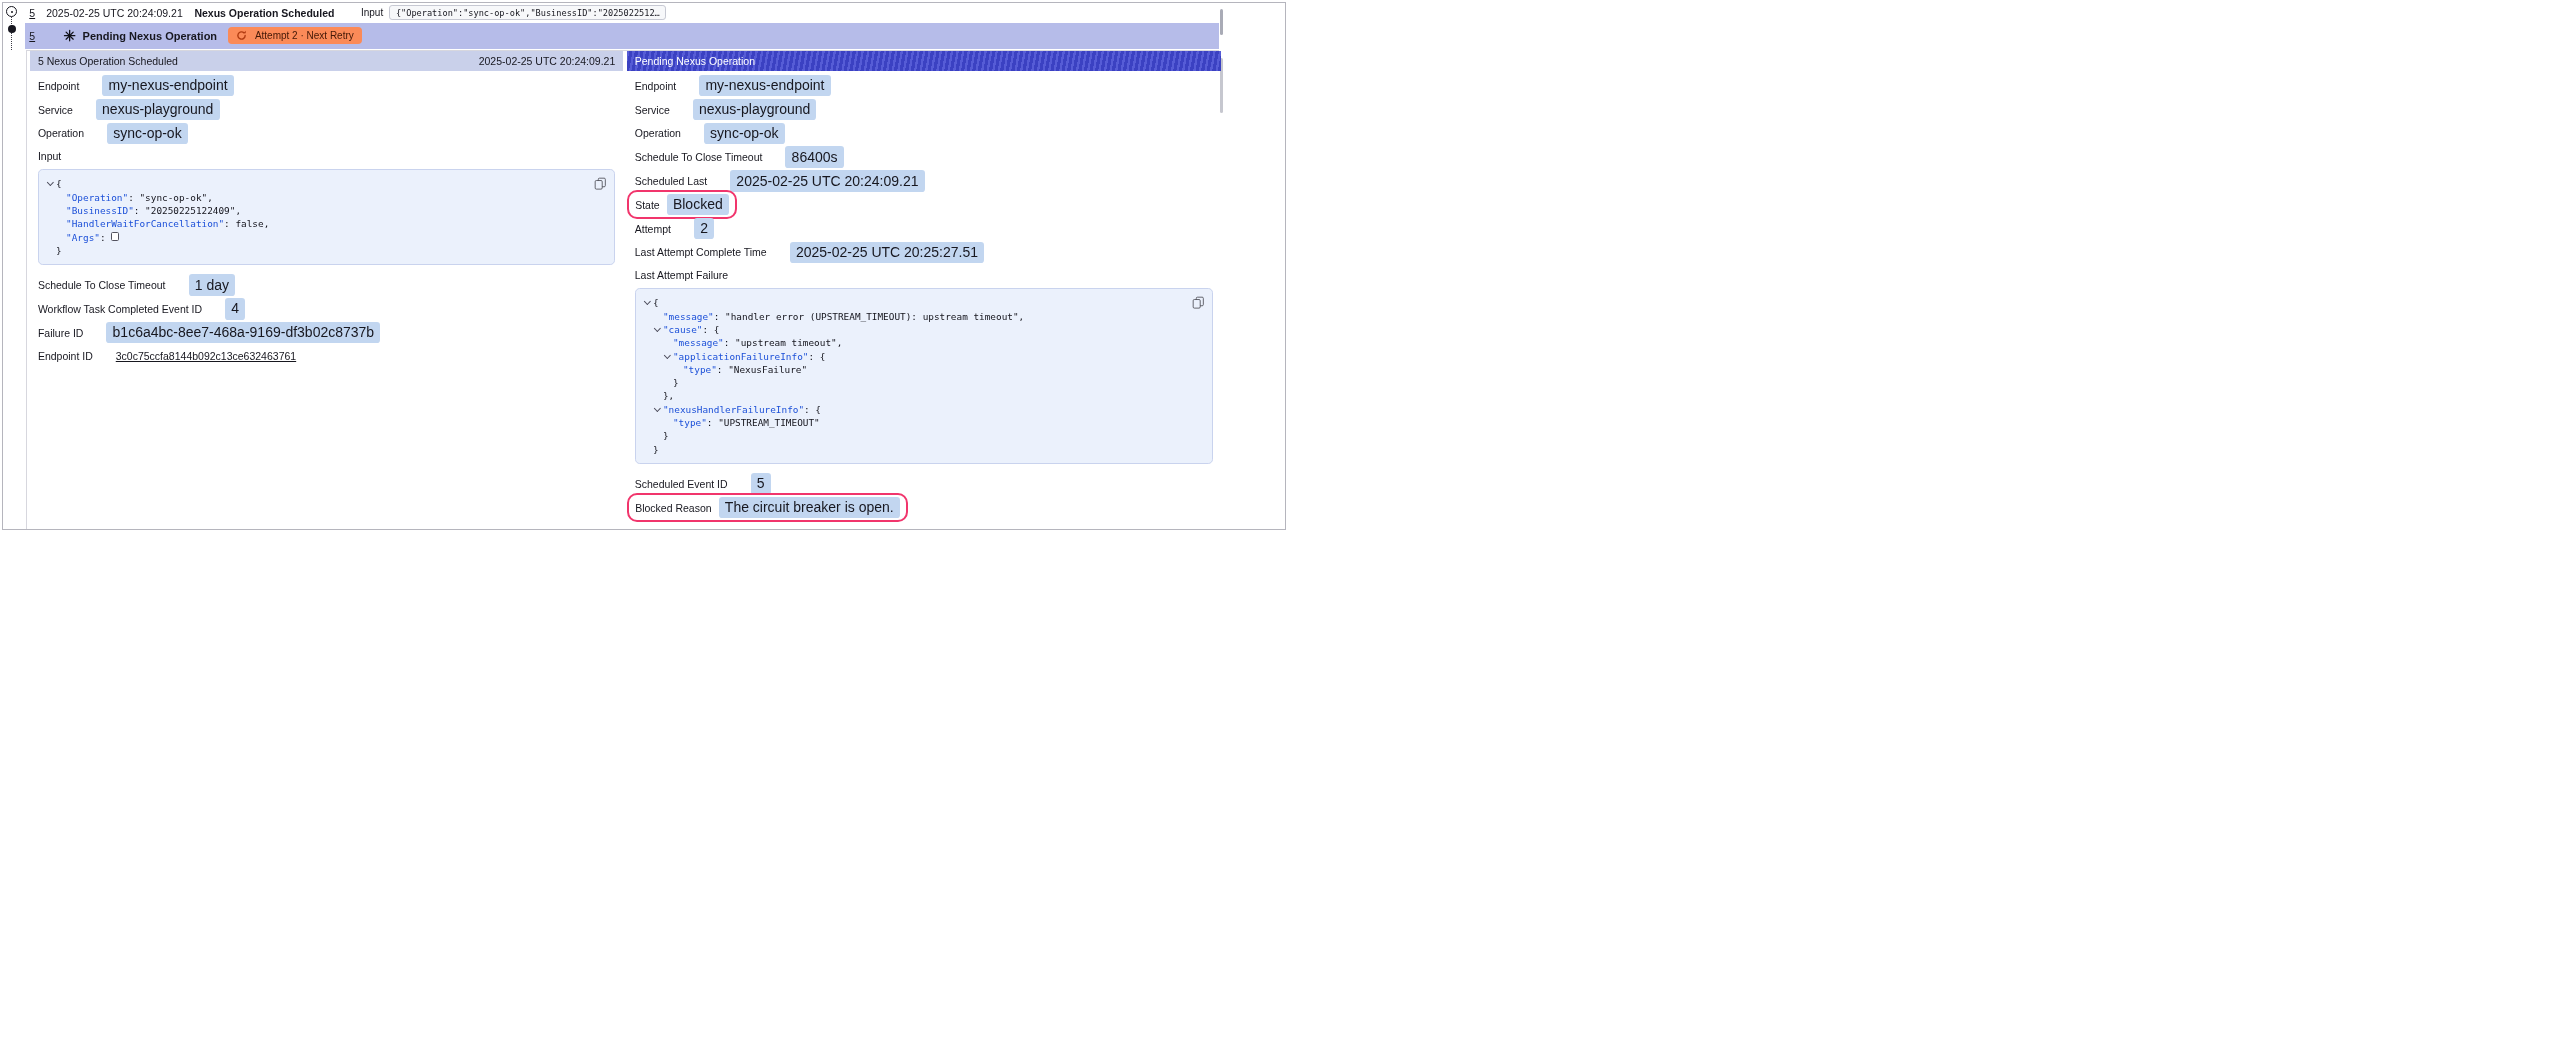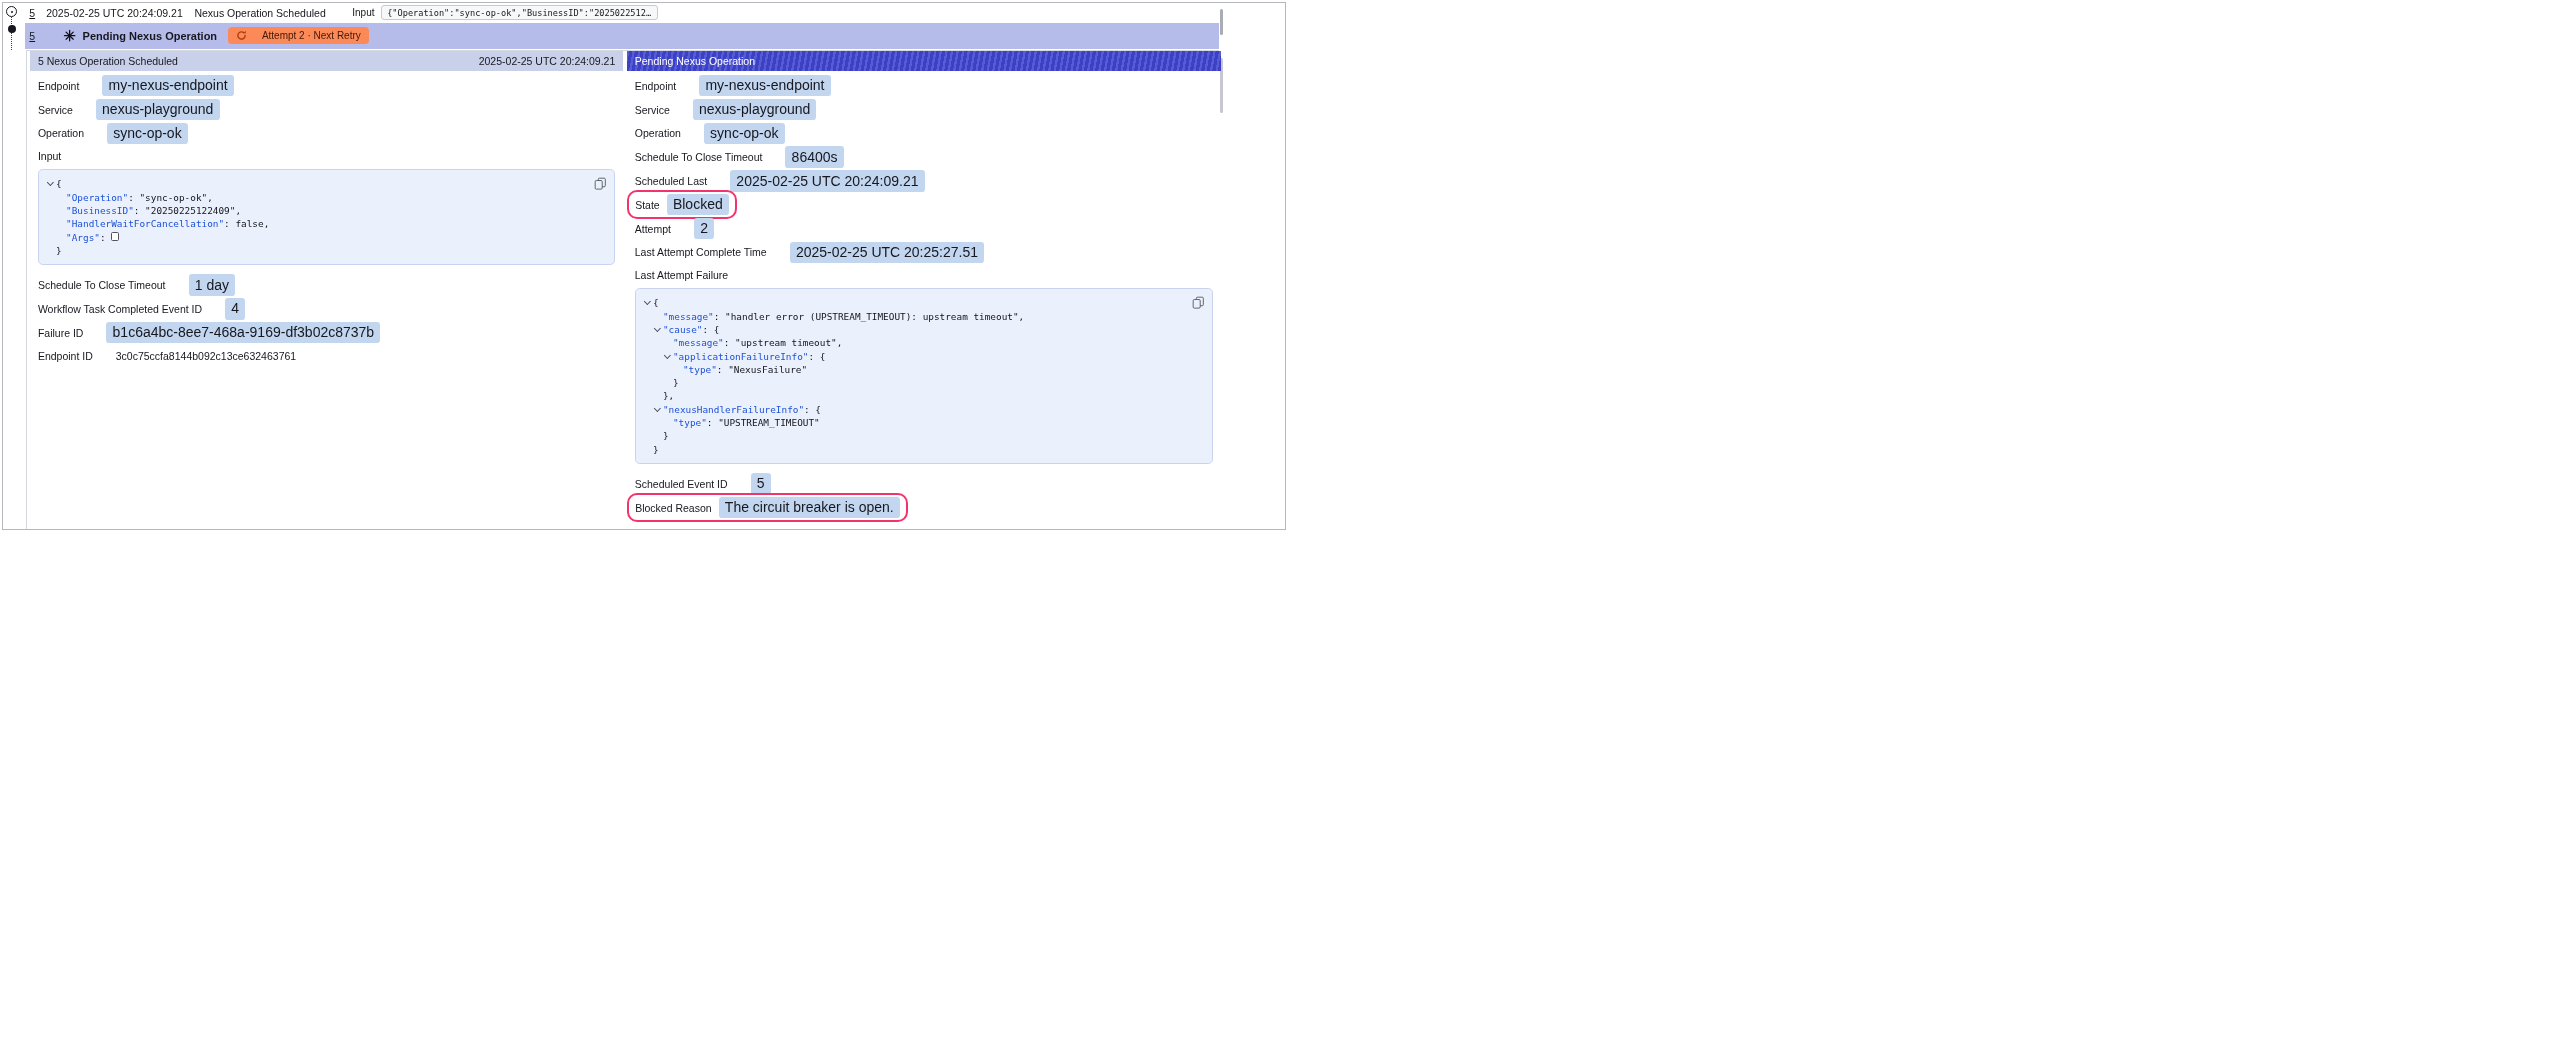--- a/index.html
+++ b/index.html
@@ -14,40 +14,40 @@
   .node-open i{width:2.3px;height:2.3px;background:#17171f;border-radius:50%;display:block}
   .node-filled{position:absolute;left:5.5px;top:21px;width:7.8px;height:7.8px;background:#17171f;border-radius:50%}
 
   
   .rows{position:absolute;left:22px;top:0;right:66px}
   .row1{height:20px;display:flex;align-items:center;background:#fff}
   .row2{height:26.5px;display:flex;align-items:center;background:#b6bce9}
   a.evlink{color:#17171f;text-decoration:underline;font-weight:500}
   .r1-id{margin-left:4.7px}
   .r1-time{margin-left:11px}
-  .r1-title{margin-left:11.7px;font-weight:400}
+  .r1-title{margin-left:11.7px;font-weight:700}
   .r1-input-label{margin-left:26.5px;font-size:10px}
   .preview-chip{margin-left:6.2px;font-family:"DejaVu Sans Mono",monospace;font-size:8.6px;background:#f7f8fa;border:0.8px solid #c6c8d2;border-radius:3.1px;padding:1.6px 5.5px;color:#17171f;max-width:282px;white-space:nowrap;overflow:hidden}
   .r2-id{margin-left:4.7px}
   .pending-icon{margin-left:28px;display:flex}
   .r2-title{margin-left:6.2px;font-weight:700;font-size:11px}
-  .retry-badge{margin-left:11px;display:inline-flex;align-items:center;gap:15px;background:#fb8a58;border-radius:3.9px;padding:3.1px 7.8px;font-size:10px;color:#431807}
+  .retry-badge{margin-left:11px;display:inline-flex;align-items:center;gap:8px;background:#fb8a58;border-radius:3.9px;padding:3.1px 7.8px;font-size:10px;color:#431807}
 
   
   .content{position:absolute;left:23.4px;top:47px;right:66px;bottom:0;border-top:0.8px solid #d7d7de;border-left:0.8px solid #d7d7de;background:#fff}
   .panel{position:absolute;top:0}
   .panel-left{left:3.1px;width:593px}
   .panel-right{left:600px;width:594px}
   .phead{height:20px;display:flex;align-items:center;justify-content:space-between;padding:0 7.8px;font-size:10.5px}
   .phead-left{background:#c9d0ea}
   .phead-right{background:repeating-linear-gradient(100deg,#565cd6 0 2.3px,#3b41c2 2.3px 5.5px);color:#fff}
   .pbody{padding-top:6.2px}
   .frow{height:18px;display:flex;align-items:center;gap:23px;margin:0 7.8px 5.8px;font-size:10.5px;white-space:nowrap}
   .chip{background:#c2d6f0;border-radius:3.1px;padding:2.3px 6.2px;font-size:14px;line-height:1.2}
-  .linkval{color:#17171f}
+  .linkval{text-decoration:underline;color:#17171f}
   .hl{display:inline-flex;align-items:center;gap:7px;border:2.7px solid #f1356c;border-radius:10px;padding:1.6px 6.2px;margin:-3.9px 0 -3.9px -7.8px}
   .lbl-row{height:16.4px;display:flex;align-items:center;margin:1.6px 7.8px 4.7px;font-size:10.5px}
 
   
   .codeblock{position:relative;margin:0 7.8px 11px;background:#ebf1fc;border:0.8px solid #c9d3ee;border-radius:4.7px;padding:7px 26.5px 7px 6.2px;font-family:"DejaVu Sans Mono",monospace;font-size:9.4px;color:#14141c}
   .cl{display:flex;height:13.3px;align-items:center}
   .chev-slot{width:11px;flex:none;display:flex;align-items:center;justify-content:center}
   .chev{width:4.7px;height:4.7px;border-right:1.2px solid #4d4d5c;border-bottom:1.2px solid #4d4d5c;transform:rotate(45deg);margin-top:-2.3px}
   .lc{white-space:pre}
   .tk-k{color:#1c50d8}

